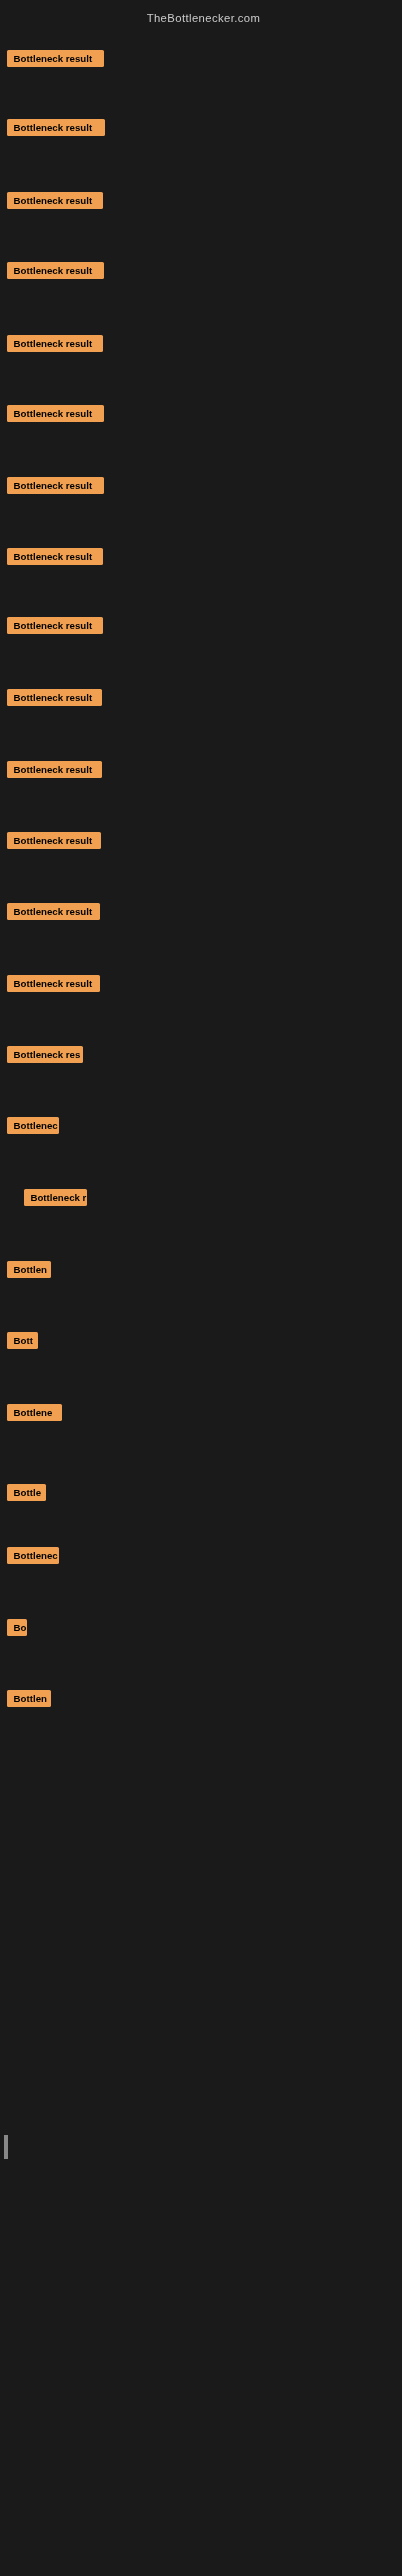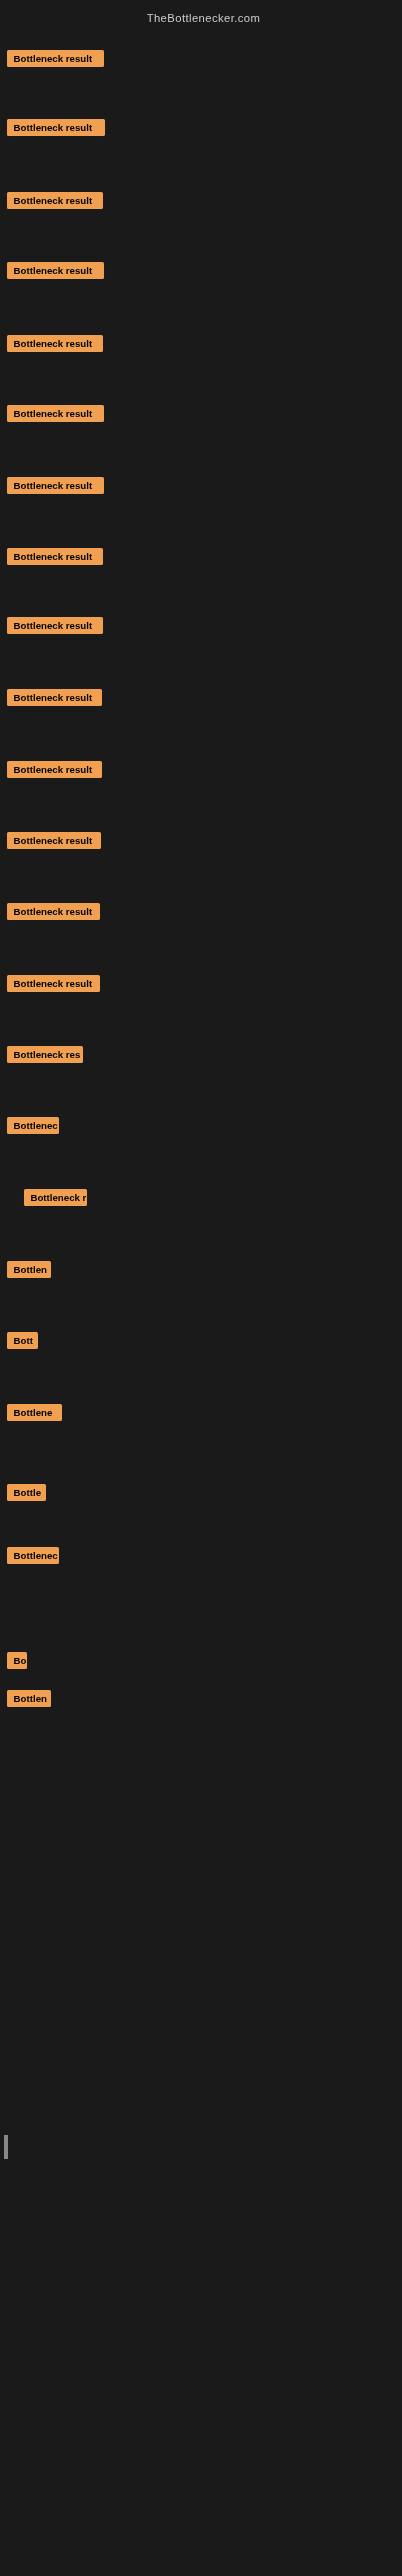--- a/index.html
+++ b/index.html
@@ -71,15 +71,15 @@
 <div style="position: absolute; top: 899px; left: 3.2px;"><div class="bottleneck-badge" style="max-width: 101px; width: 93px;">Bottleneck result</div></div>
 <div style="position: absolute; top: 971px; left: 3.2px;"><div class="bottleneck-badge" style="max-width: 101px; width: 93px;">Bottleneck result</div></div>
 <div style="position: absolute; top: 1042px; left: 3.2px;"><div class="bottleneck-badge" style="max-width: 85px; width: 76px;">Bottleneck res</div></div>
 <div style="position: absolute; top: 1113px; left: 3.2px;"><div class="bottleneck-badge" style="max-width: 60px; width: 52px;">Bottlenec</div></div>
 <div style="position: absolute; top: 1185px; left: 20px;"><div class="bottleneck-badge" style="max-width: 71px; width: 63px;">Bottleneck r</div></div>
 <div style="position: absolute; top: 1257px; left: 3.2px;"><div class="bottleneck-badge" style="max-width: 52px; width: 44px;">Bottlen</div></div>
 <div style="position: absolute; top: 1328px; left: 3.2px;"><div class="bottleneck-badge" style="max-width: 39px; width: 31px;">Bott</div></div>
 <div style="position: absolute; top: 1400px; left: 3.2px;"><div class="bottleneck-badge" style="max-width: 55px; width: 63px;">Bottlene</div></div>
 <div style="position: absolute; top: 1472px; left: 3.2px; margin-top: 8px;"><div class="bottleneck-badge" style="max-width: 47px; width: 39px;">Bottle</div></div>
 <div style="position: absolute; top: 1543px; left: 3.2px;"><div class="bottleneck-badge" style="max-width: 60px; width: 52px;">Bottlenec</div></div>
-<div style="position: absolute; top: 1615px; left: 3.2px; margin-top: 33px;"><div class="bottleneck-badge" style="max-width: 28px; width: 20px;">Bo</div></div>
+<div style="position: absolute; top: 1615px; left: 3.2px;"><div class="bottleneck-badge" style="max-width: 28px; width: 20px;">Bo</div></div>
 <div style="position: absolute; top: 1686px; left: 3.2px;"><div class="bottleneck-badge" style="max-width: 52px; width: 44px;">Bottlen</div></div>
 
 
 </body></html>

